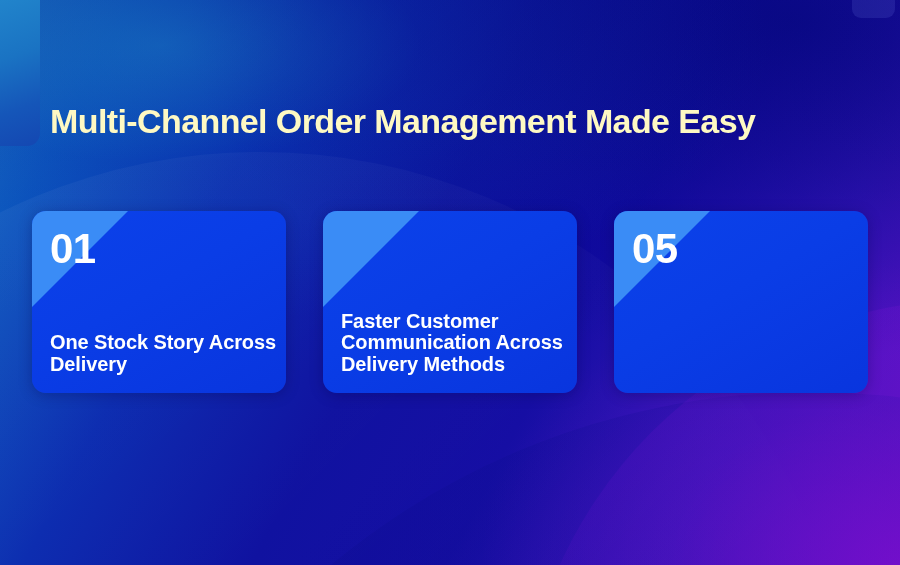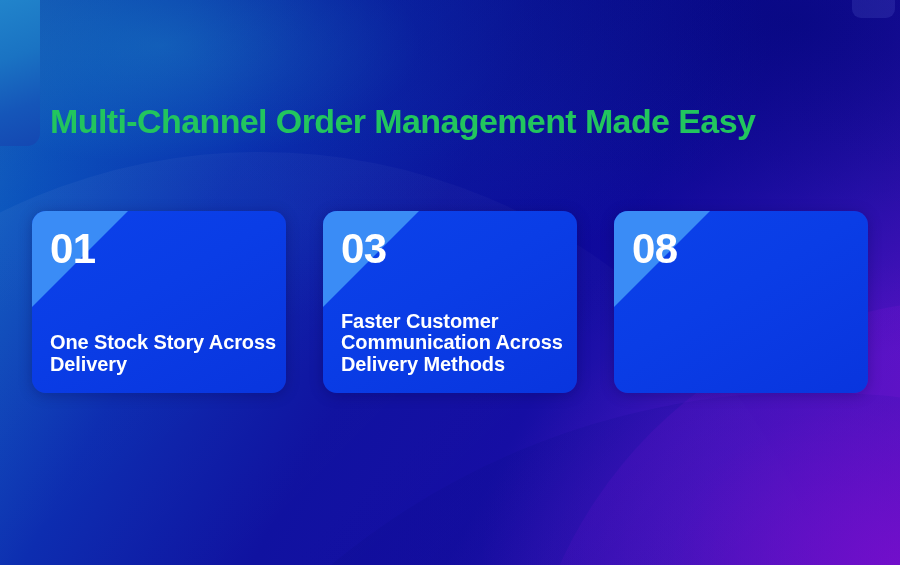--- a/index.html
+++ b/index.html
@@ -101,21 +101,21 @@
     border-radius: 9px;
     background: rgba(120,130,235,0.16);
   }
 
   
   .title {
     position: absolute;
     left: 50px;
     top: 76px;
     width: 812px;
-    color: #22c55e;
+    color: #fef9c3;
     font-size: 34px;
     font-weight: 700;
     letter-spacing: -0.6px;
     line-height: 44px;
     white-space: nowrap;
   }
 
   
   .cards {
     position: absolute;
@@ -189,25 +189,24 @@
 
     <div class="card">
       <div class="card-accent"></div>
       <div class="card-number">01</div>
       <div class="card-spacer"></div>
       <div class="card-text">One Stock Story Across Delivery</div>
     </div>
 
     <div class="card">
       <div class="card-accent"></div>
-      <div class="card-number">03</div>
       <div class="card-spacer"></div>
       <div class="card-text">Faster Customer Communication Across Delivery Methods</div>
     </div>
 
     <div class="card">
       <div class="card-accent"></div>
-      <div class="card-number">08</div>
+      <div class="card-number">05</div>
       <div class="card-spacer"></div>
     </div>
 
   </div>
 </div>
 
 </body></html>

